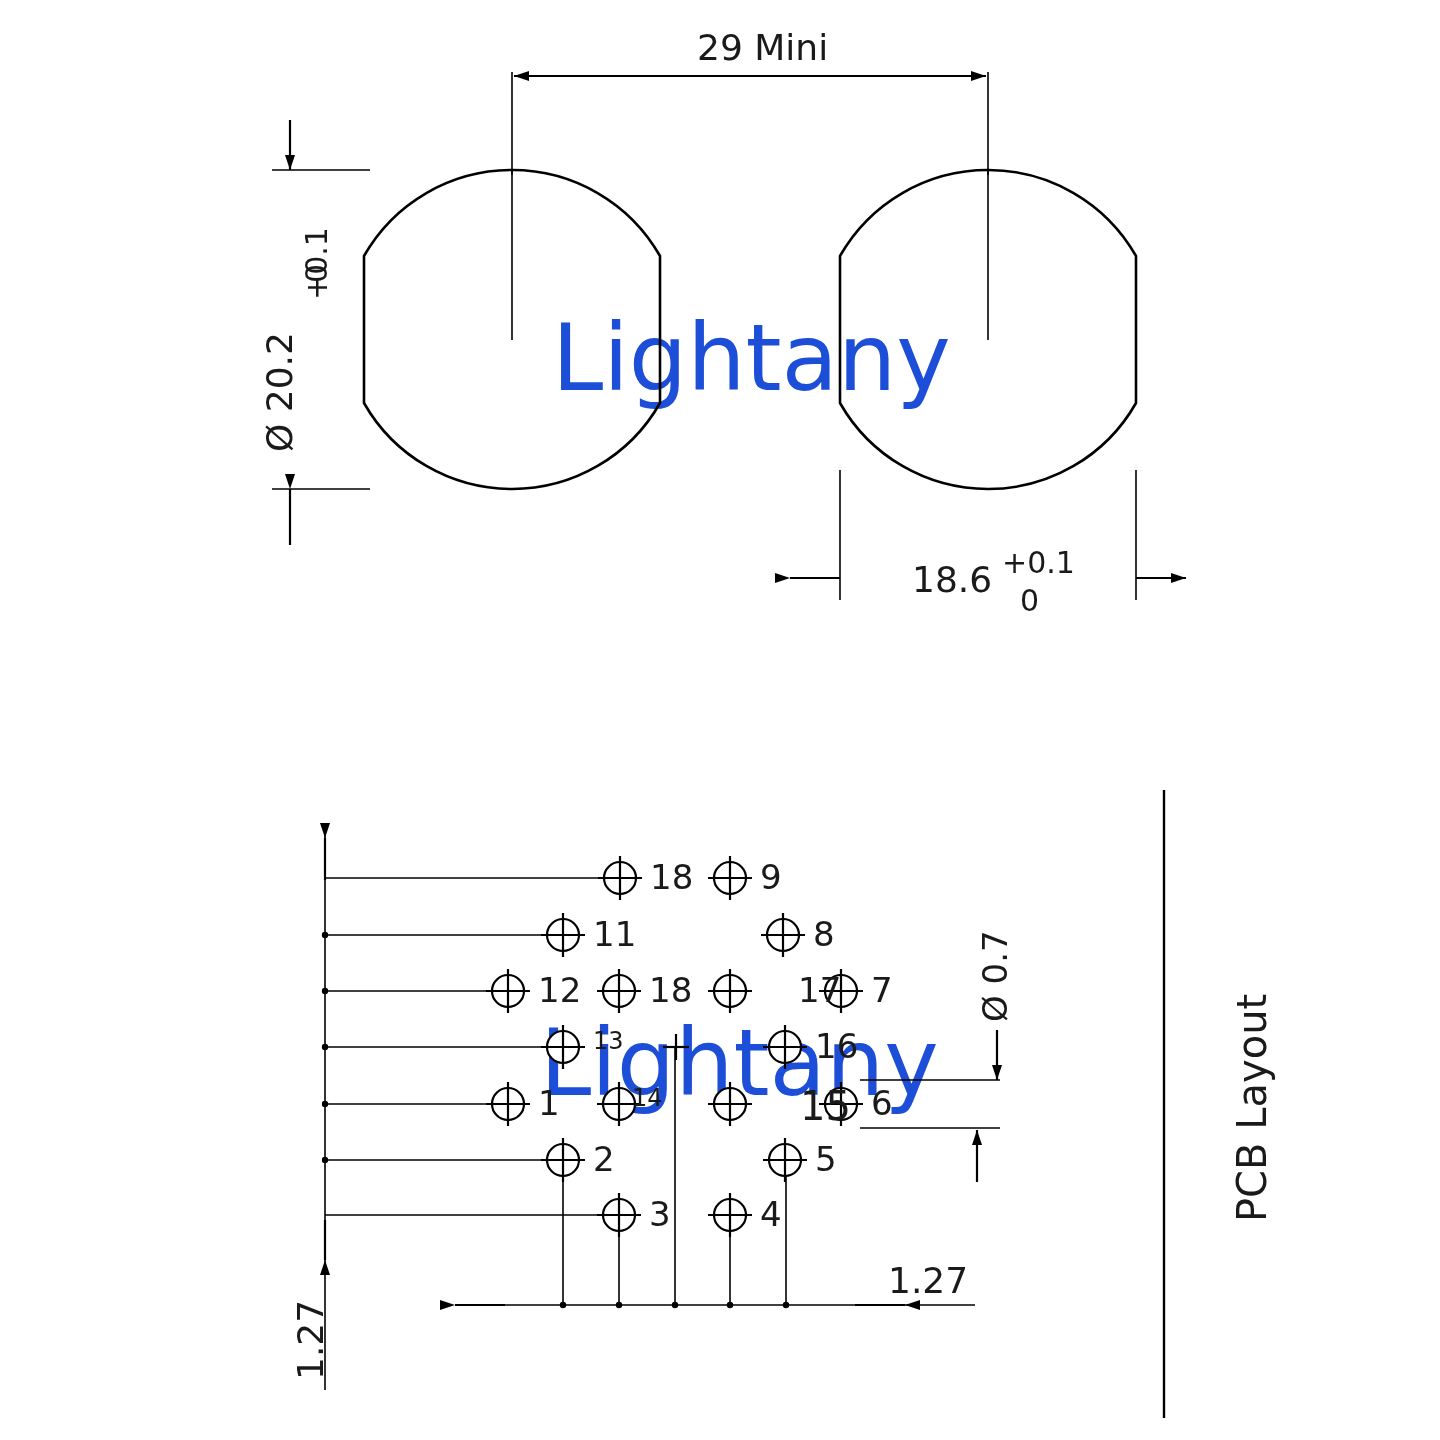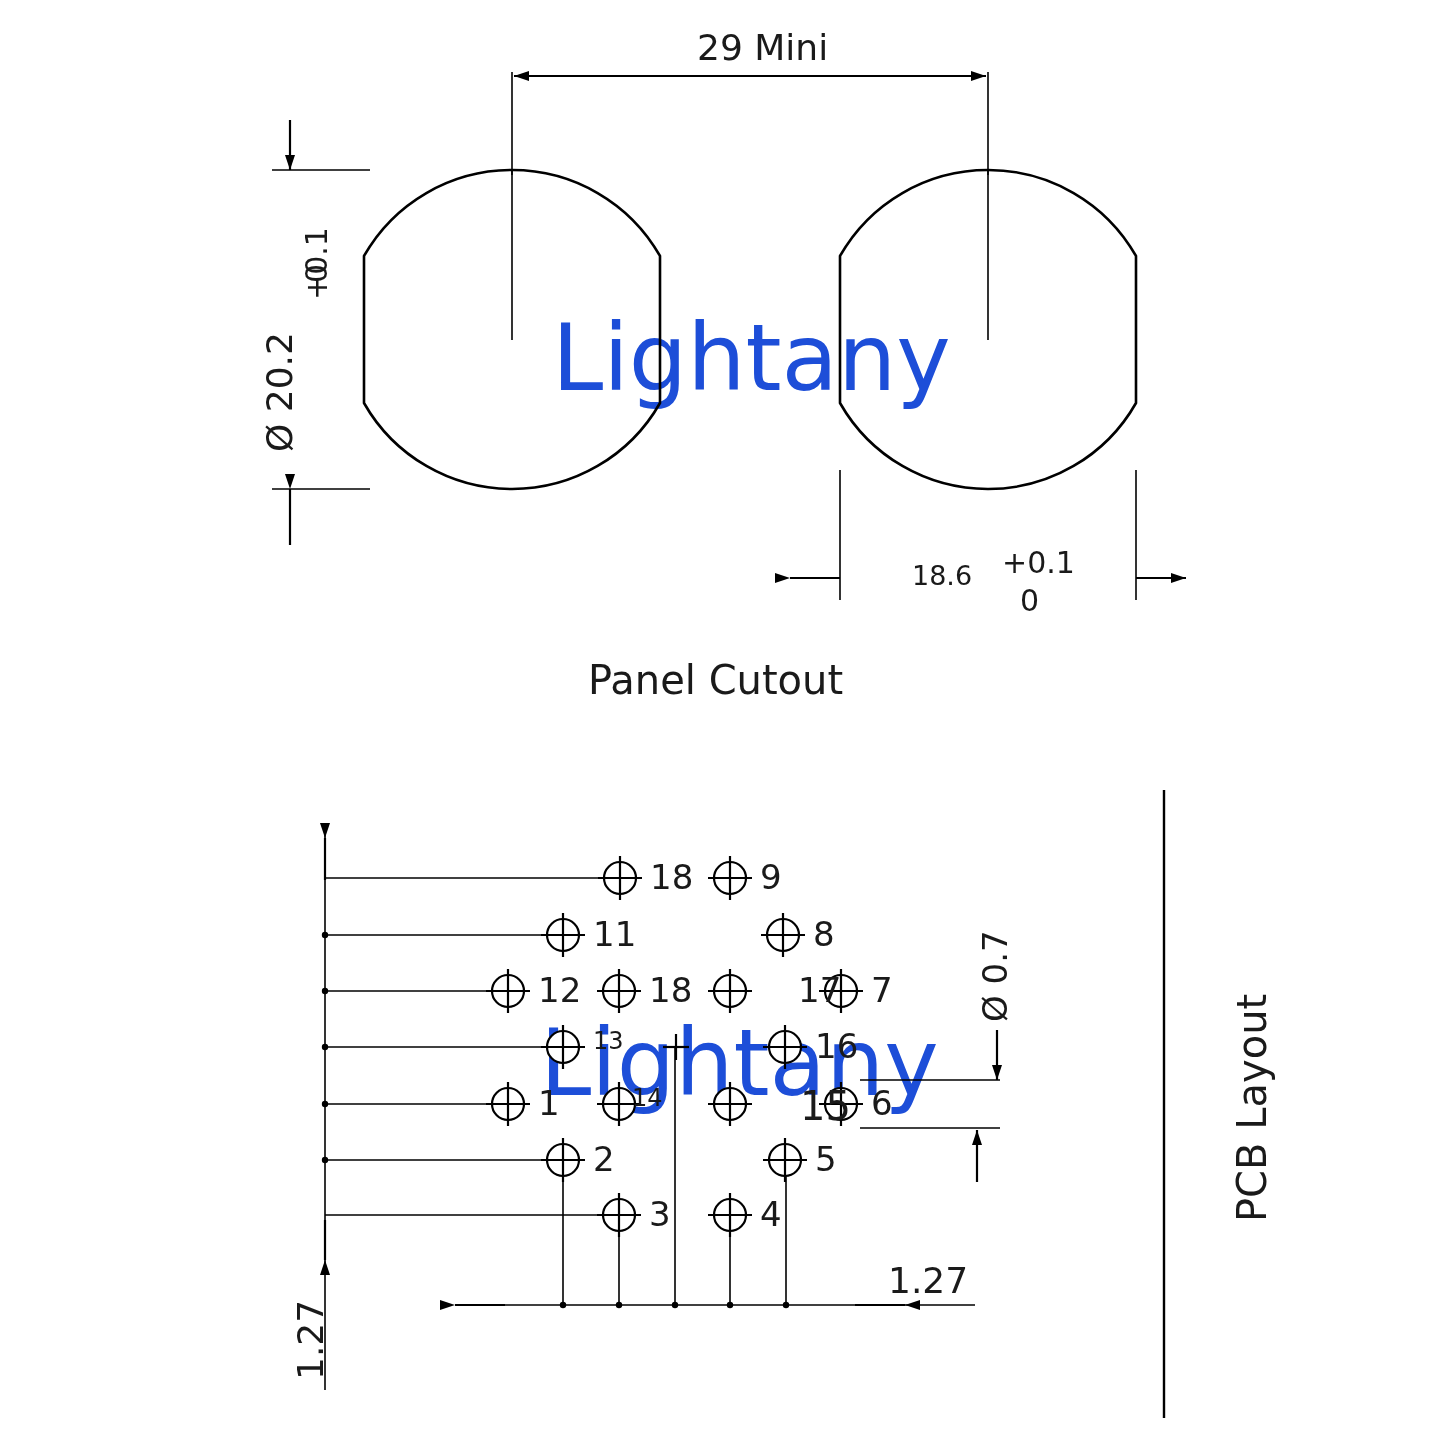--- a/index.html
+++ b/index.html
@@ -230,25 +230,24 @@
         </g>
       </g>
   </svg>
 
   <div class="lbl" style="left:697px; top:30px; font-size:36px;">29 Mini</div>
 
   <div class="lbl rot90" style="left:262px; top:452px; font-size:36px;">Ø 20.2</div>
   <div class="lbl rot90" style="left:302px; top:300px; font-size:30px;">+0.1</div>
   <div class="lbl rot90" style="left:302px; top:283px; font-size:30px;">0</div>
 
-  <div class="lbl" style="left:912px; top:562px; font-size:27px;">18.6</div>
+  <div class="lbl" style="left:912px; top:562px; font-size:36px;">18.6</div>
   <div class="lbl" style="left:1002px; top:548px; font-size:30px;">+0.1</div>
   <div class="lbl" style="left:1020px; top:586px; font-size:30px;">0</div>
 
-  <div class="lbl" style="left:588px; top:660px; font-size:40px;">Panel Cutout</div>
 
   <div class="lbl rot90" style="left:978px; top:1022px; font-size:34px;">Ø 0.7</div>
 
   <div class="lbl rot90" style="left:293px; top:1380px; font-size:36px;">1.27</div>
 
   <div class="lbl" style="left:888px; top:1263px; font-size:36px;">1.27</div>
 
   <div class="lbl rot90" style="left:1232px; top:1222px; font-size:40px;">PCB Layout</div>
 
   <div id="pin-labels">

